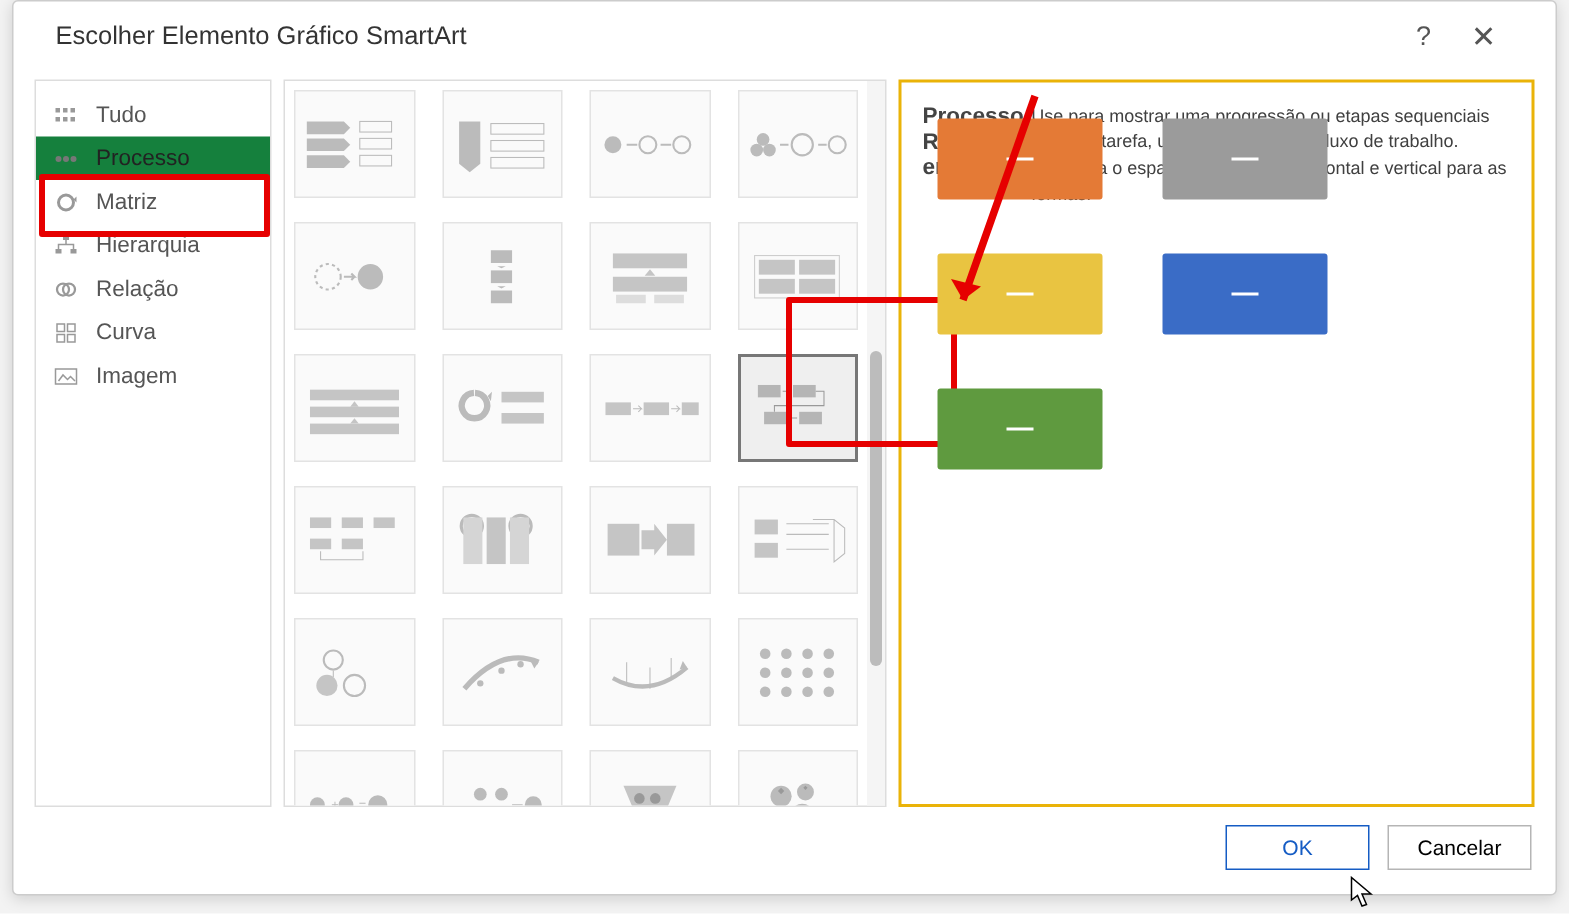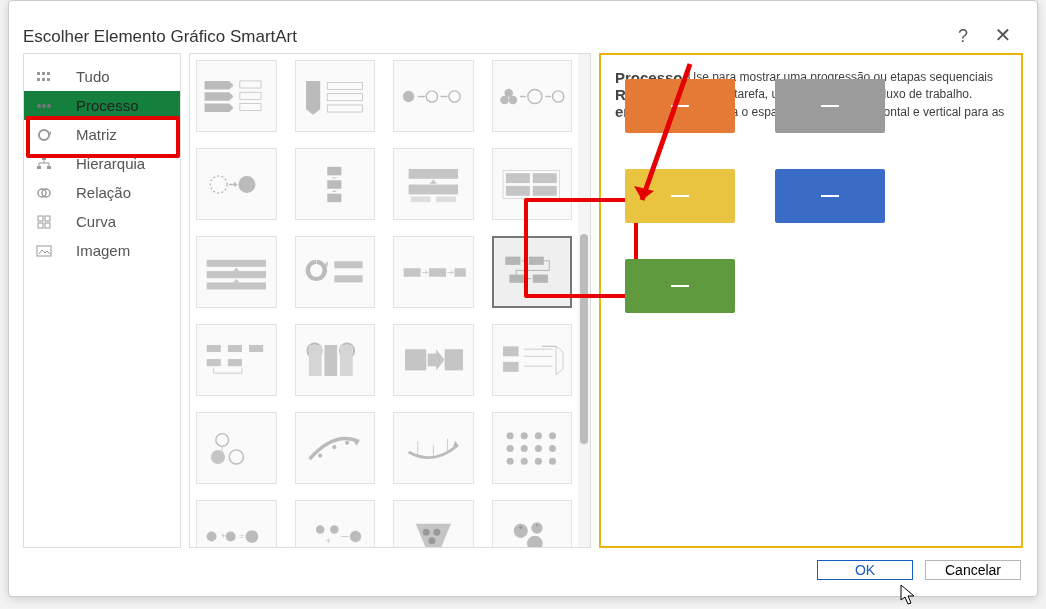--- a/index.html
+++ b/index.html
@@ -15,23 +15,23 @@
     left: 8px; top: 0; right: 8px; bottom: 12px;
     background: #fff;
     border: 1px solid #ccc;
     border-radius: 4px;
     box-shadow: 0 2px 10px rgba(0,0,0,0.15);
     display: flex;
     flex-direction: column;
   }
   .titlebar {
     display: flex;
-    align-items: flex-end;
+    align-items: center;
     height: 46px;
-    padding: 0 14px;
+    padding: 0 28px;
   }
   .titlebar .title {
     font-size: 17px;
     color: #333;
     flex: 1;
   }
   .titlebar .help, .titlebar .close {
     width: 40px; text-align: center;
     font-size: 18px; color: #555;
     cursor: pointer;
@@ -48,21 +48,21 @@
   .sidebar {
     width: 158px;
     border: 1px solid #ddd;
     background: #fff;
     padding: 8px 0;
     overflow: hidden;
   }
   .sidebar-item {
     display: flex;
     align-items: center;
-    gap: 24px;
+    gap: 12px;
     padding: 6px 12px;
     font-size: 15px;
     color: #555;
     cursor: pointer;
     white-space: nowrap;
   }
   .sidebar-item.sel { background: #15803d; color: #222; }
   .sidebar-item .sicon {
     width: 16px; height: 16px;
     display: inline-flex; align-items: center; justify-content: center;
@@ -141,21 +141,21 @@
     line-height: 1.45;
   }
   .footer {
     display: flex;
     justify-content: flex-end;
     gap: 12px;
     padding: 12px 16px 16px;
   }
   .btn {
     min-width: 96px;
-    height: 20px;
+    height: 30px;
     border: 1px solid #b5b5b5;
     background: #fff;
     border-radius: 0;
     font-size: 14px;
     cursor: pointer;
     display: inline-flex;
     align-items: center; justify-content: center;
   }
   .btn.primary { border-color: #155cc4; color: #155cc4; }
   

